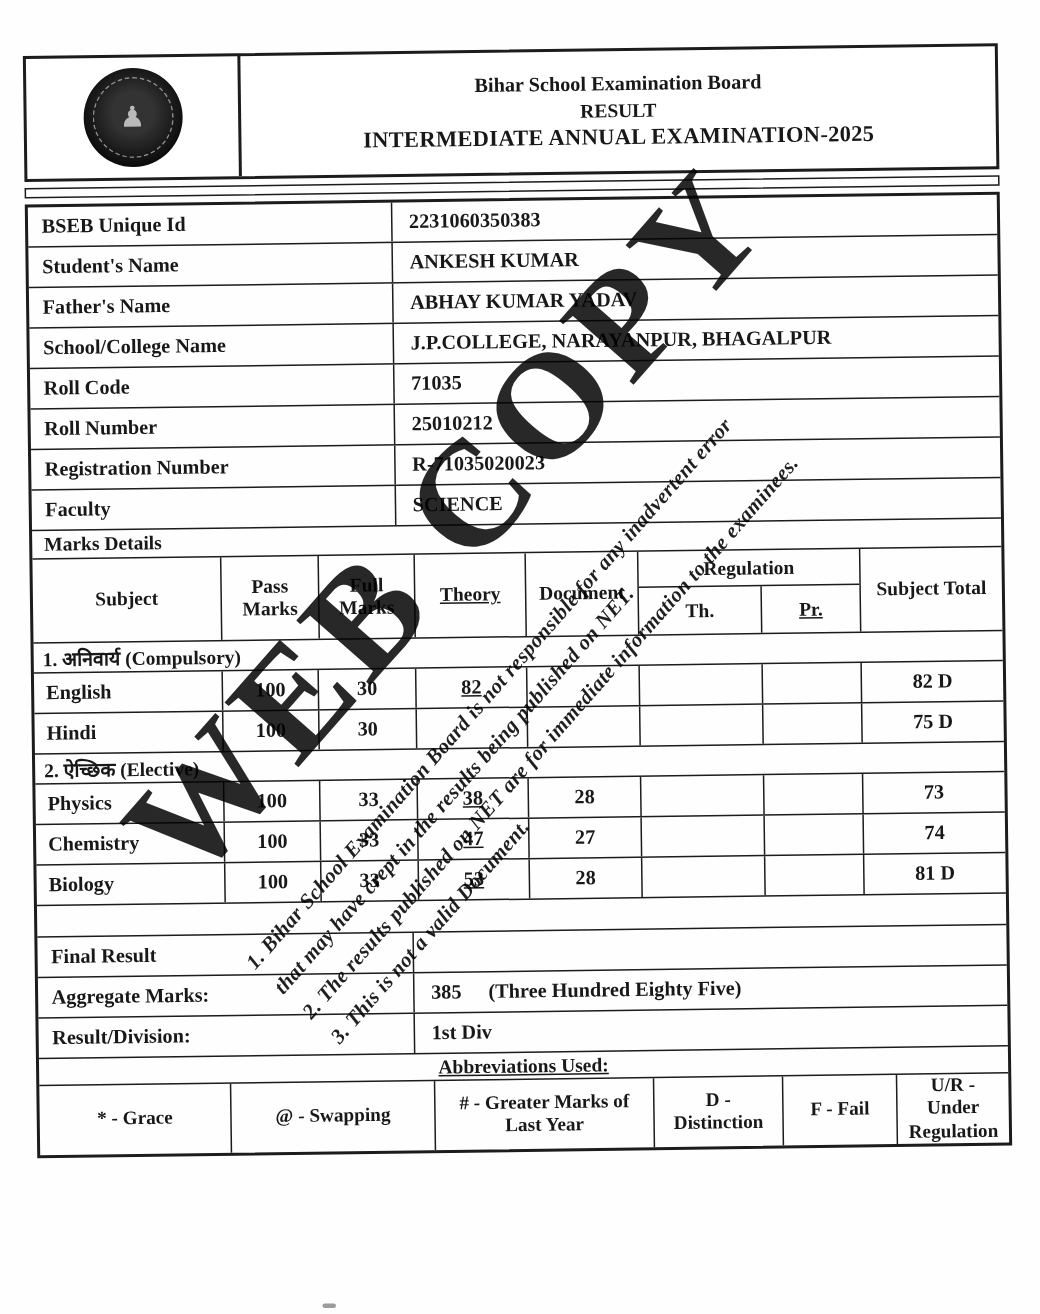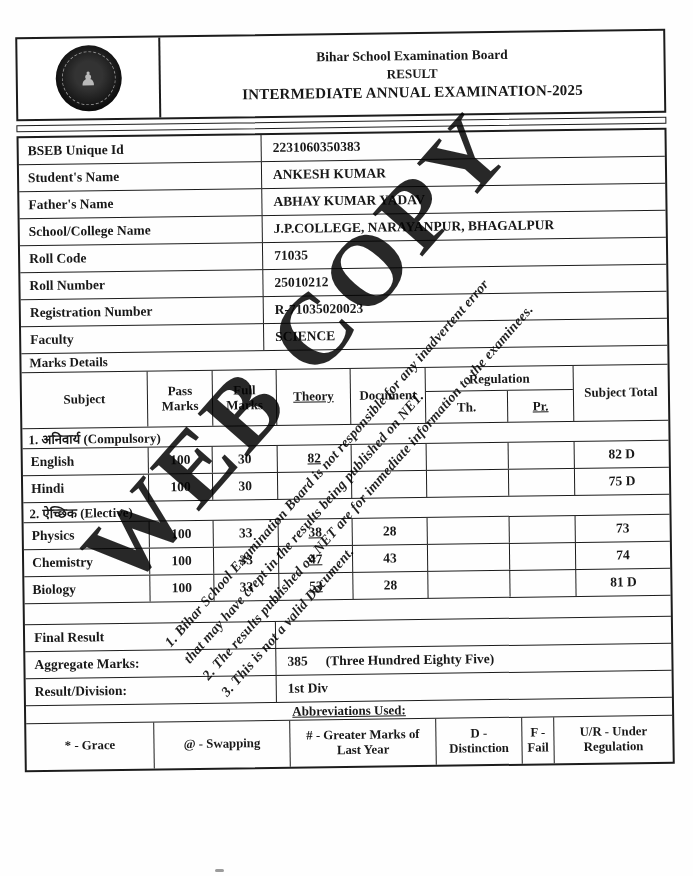--- a/index.html
+++ b/index.html
@@ -54,21 +54,21 @@
   .drow .dc { border-right:1.6px solid #1c1c1c; display:flex; align-items:center; justify-content:center; }
   .drow .dc.c-sub { justify-content:flex-start; padding-left:8px; }
   .blank-band { height:21px; border-bottom:1.6px solid #1c1c1c; }
   
   .abbr-head { height:18px; border-bottom:1.7px solid #1c1c1c; display:flex; align-items:center; justify-content:center;
                font-weight:bold; font-size:13px; }
   .abbr-head span { text-decoration:underline; }
   .abbr-row { display:flex; height:46px; font-weight:bold; font-size:12.8px; text-align:center; }
   .abbr-row .ac { border-right:1.7px solid #1c1c1c; display:flex; align-items:center; justify-content:center;
                   padding:0 5px; line-height:1.2; }
-  .a1{width:128px;} .a2{width:136px;} .a3{width:146px;} .a4{width:86px;} .a5{width:32px;} .a6{flex:1; border-right:none !important;}
+  .a1{width:128px;} .a2{width:136px;} .a3{width:146px;} .a4{width:86px;} .a5{width:76px;} .a6{flex:1; border-right:none !important;}
   
   .wm-text {
     position:absolute; left:118px; top:468px; line-height:100px; height:100px;
     font-size:100px; font-weight:bold; letter-spacing:6px; white-space:nowrap;
     color:rgba(8,8,8,0.87); transform:rotate(-48deg); transform-origin:0 100%;
     mix-blend-mode:multiply; pointer-events:none;
   }
   .wm-lines {
     position:absolute; left:135px; top:601px; transform:rotate(-48deg); transform-origin:0 0;
     font-style:italic; font-weight:bold; font-size:14px; letter-spacing:.3px; line-height:25px;
@@ -184,21 +184,21 @@
         <div class="dc c-prac">28</div>
         <div class="dc c-rth"></div>
         <div class="dc c-rpr"></div>
         <div class="dc c-tot">73</div>
       </div>
       <div class="drow">
         <div class="dc c-sub">Chemistry</div>
         <div class="dc c-full">100</div>
         <div class="dc c-pass">33</div>
         <div class="dc c-theo">47</div>
-        <div class="dc c-prac">43</div>
+        <div class="dc c-prac">27</div>
         <div class="dc c-rth"></div>
         <div class="dc c-rpr"></div>
         <div class="dc c-tot">74</div>
       </div>
       <div class="drow">
         <div class="dc c-sub">Biology</div>
         <div class="dc c-full">100</div>
         <div class="dc c-pass">33</div>
         <div class="dc c-theo">53</div>
         <div class="dc c-prac">28</div>

